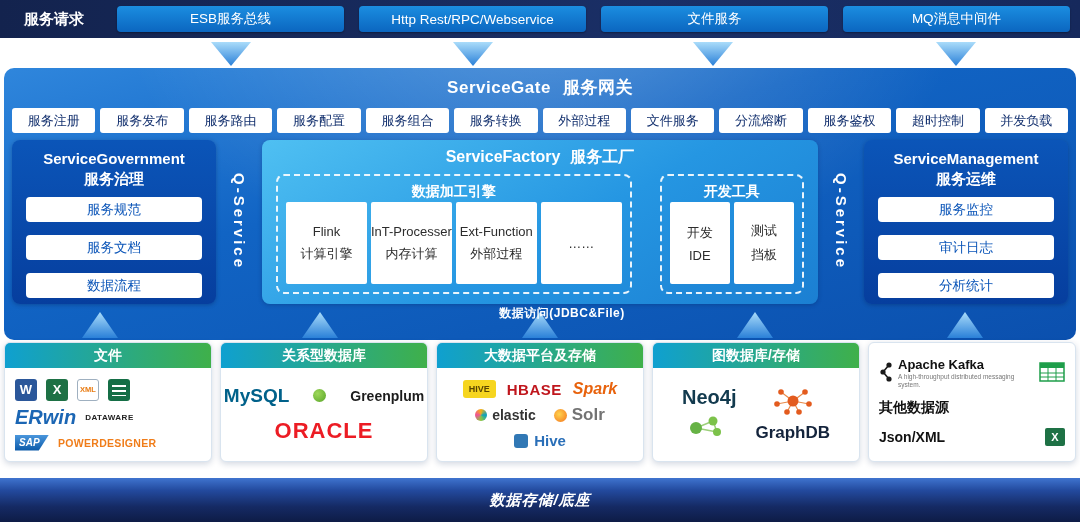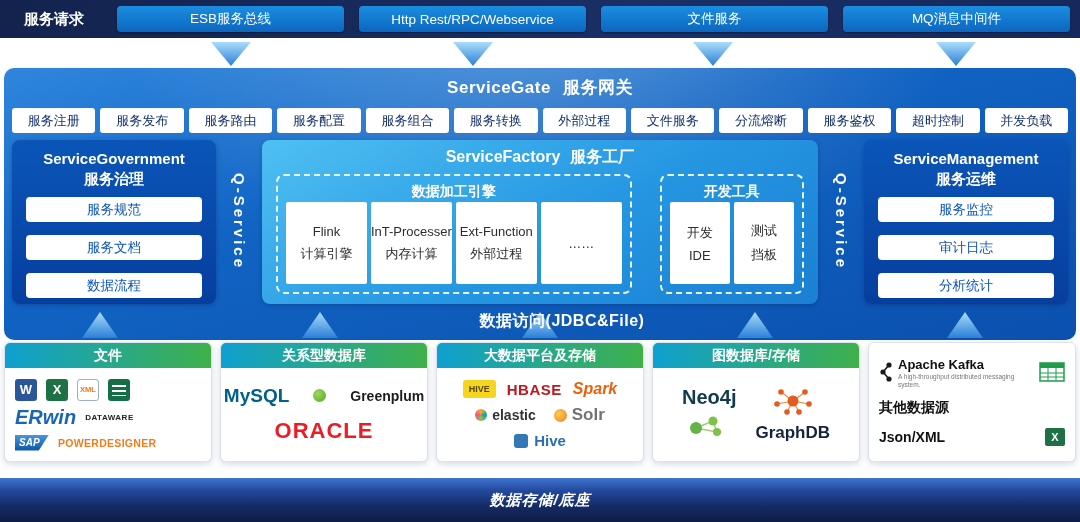--- a/index.html
+++ b/index.html
@@ -76,23 +76,23 @@
   }
   .engine { flex:2.7; }
   .tools { flex:1; }
   .dashed-title { flex:none; color:#fff; font-weight:bold; font-size:14px; text-align:center; height:22px; line-height:22px; }
   .cells { display:flex; gap:4px; flex:1; }
   .cell {
     flex:1; background:#fff; border-radius:2px; color:#2d2d2d; font-size:13px;
     display:flex; flex-direction:column; align-items:center; justify-content:center; gap:6px; text-align:center;
   }
   .data-access {
-    position:absolute; left:0; right:0; bottom:4px; height:30px; z-index:2;
+    position:absolute; left:0; right:0; bottom:12px; height:30px; z-index:2;
     display:flex; align-items:center; justify-content:center;
-    color:#fff; font-weight:bold; font-size:16px; letter-spacing:.5px;margin-left:44px;
+    color:#fff; font-weight:bold; font-size:12px; letter-spacing:.5px;margin-left:44px;
   }
   
   .sources { position:absolute; left:4px; top:342px; width:1072px; height:120px; display:flex; gap:8px; }
   .src {
     flex:1; background:#fff; border:1px solid #d9e4ef; border-radius:6px; overflow:hidden;
     box-shadow:0 2px 6px rgba(12,40,90,.18); display:flex; flex-direction:column; box-sizing:border-box;
   }
   .src-head {
     flex:none; height:25px; color:#fff; font-weight:bold; font-size:14px;
     background:linear-gradient(90deg,#0fa0d0,#3fb04a);

